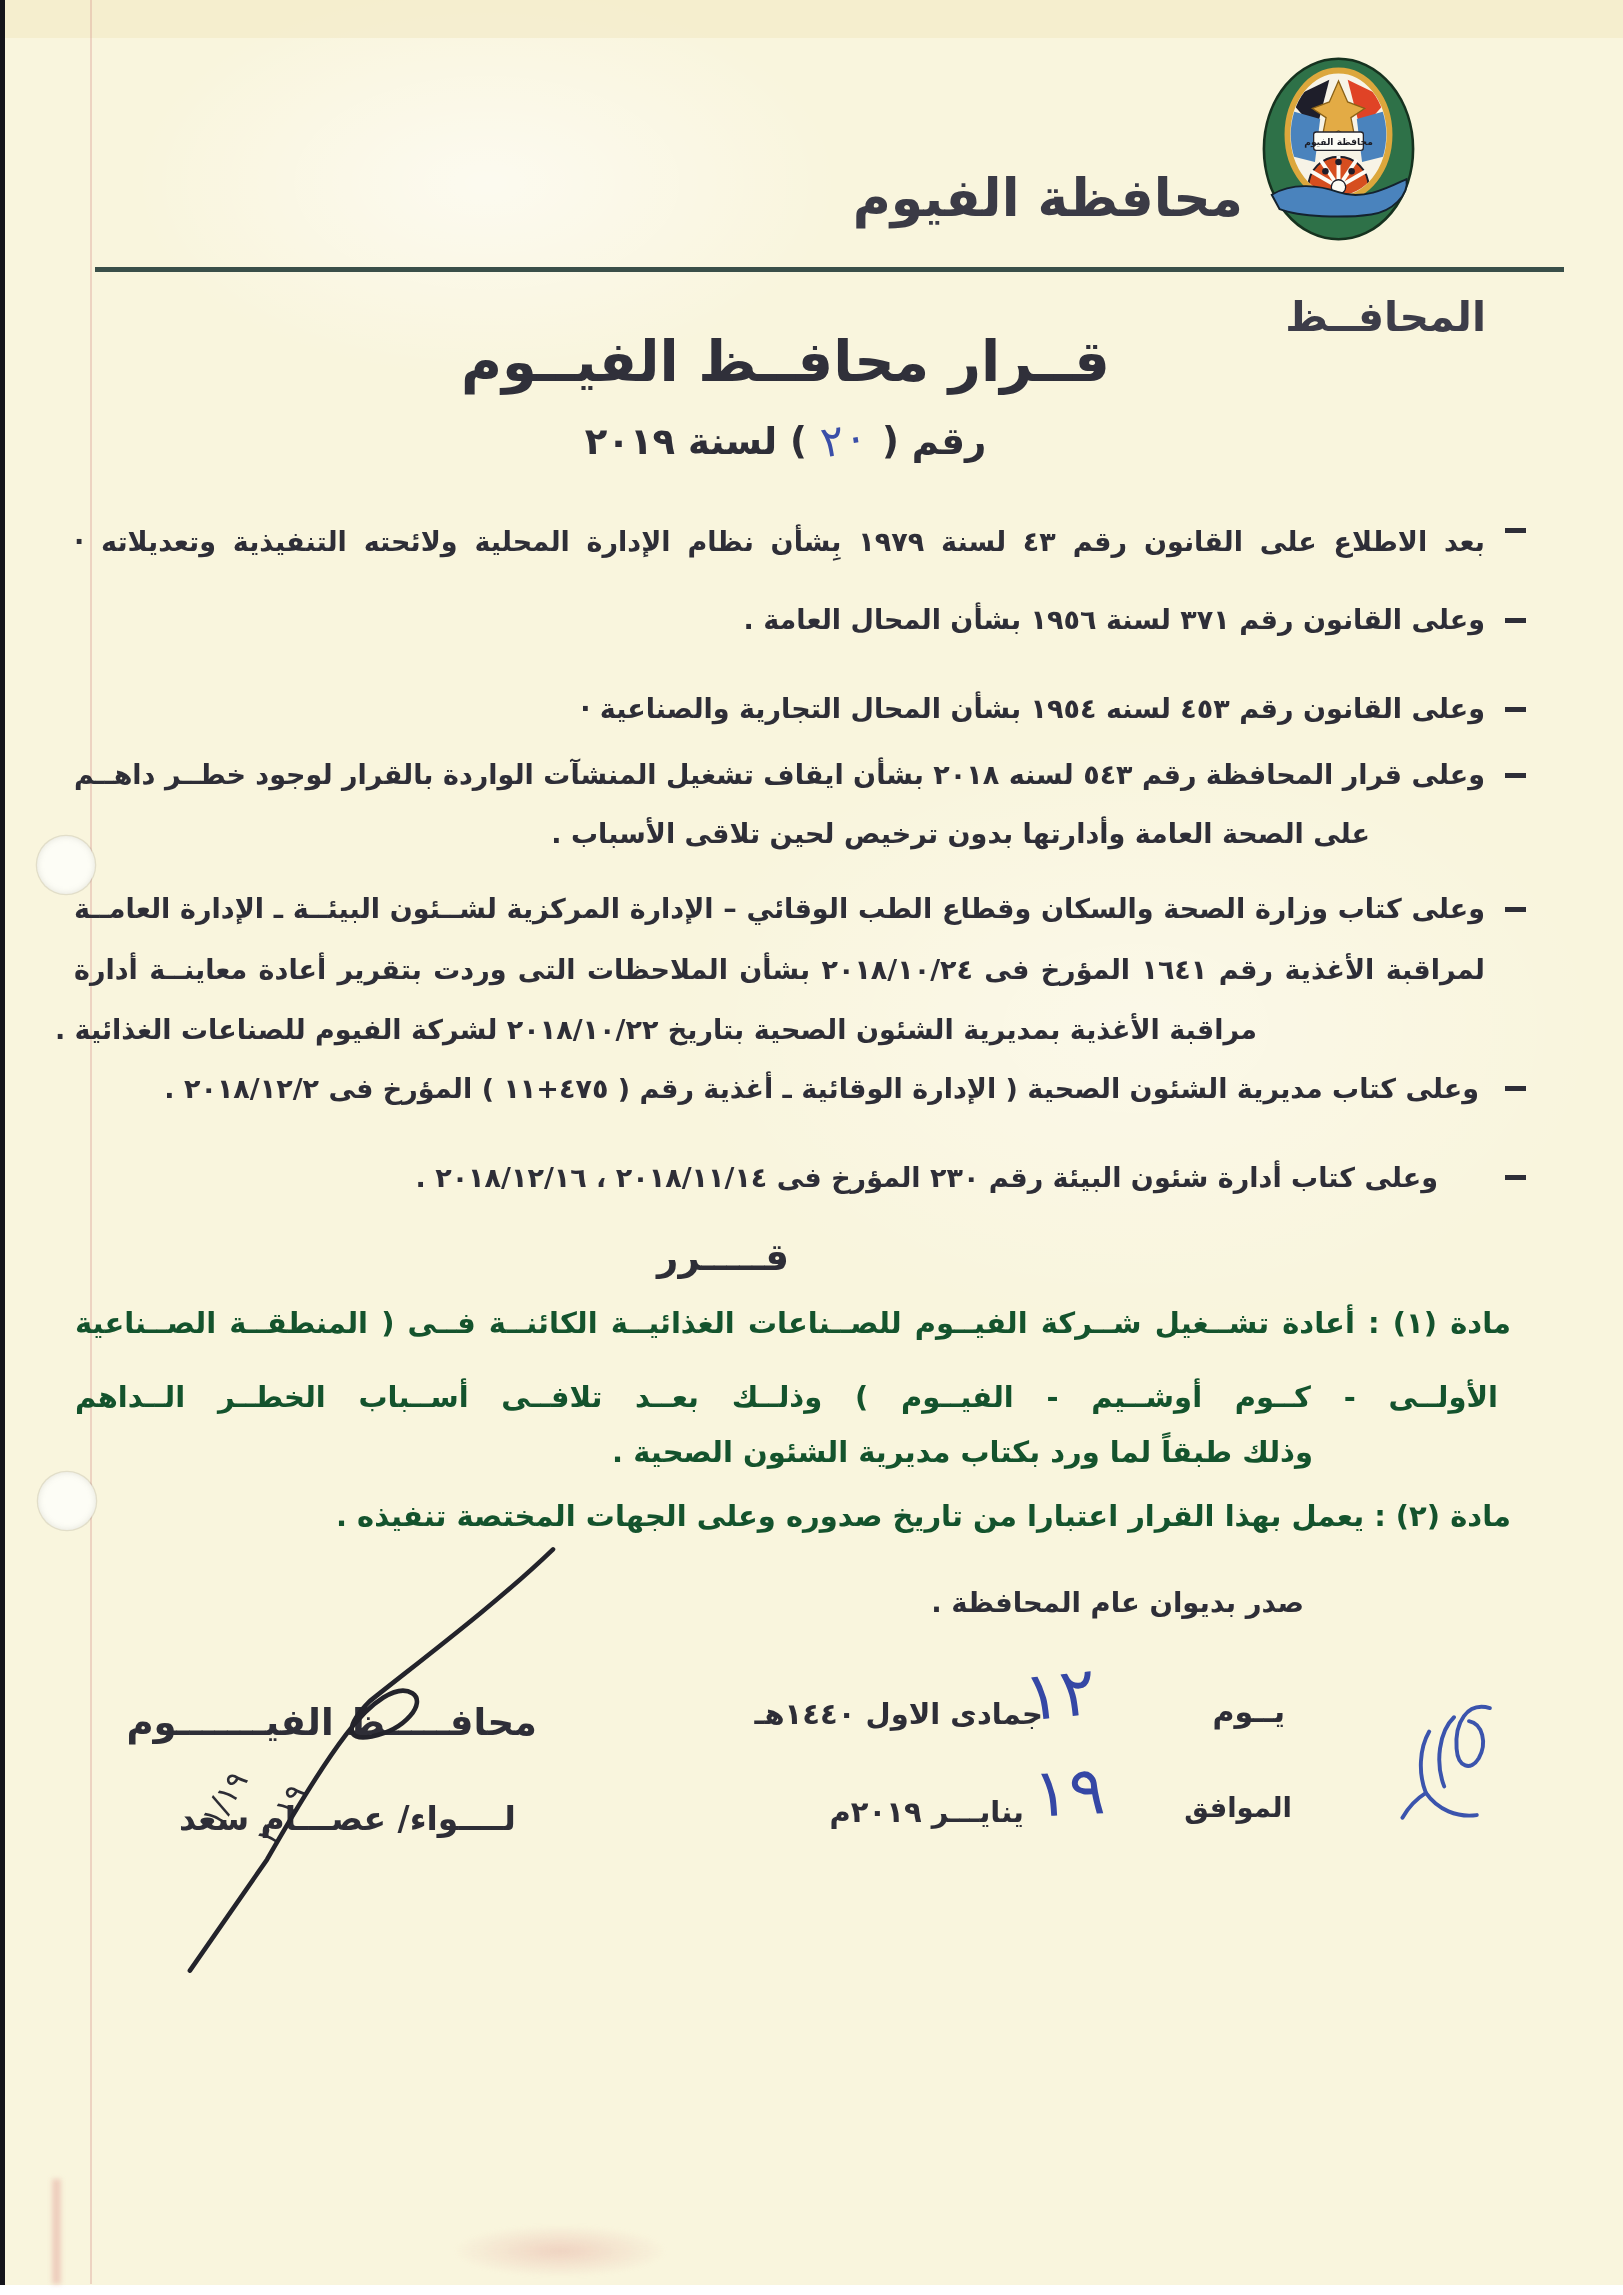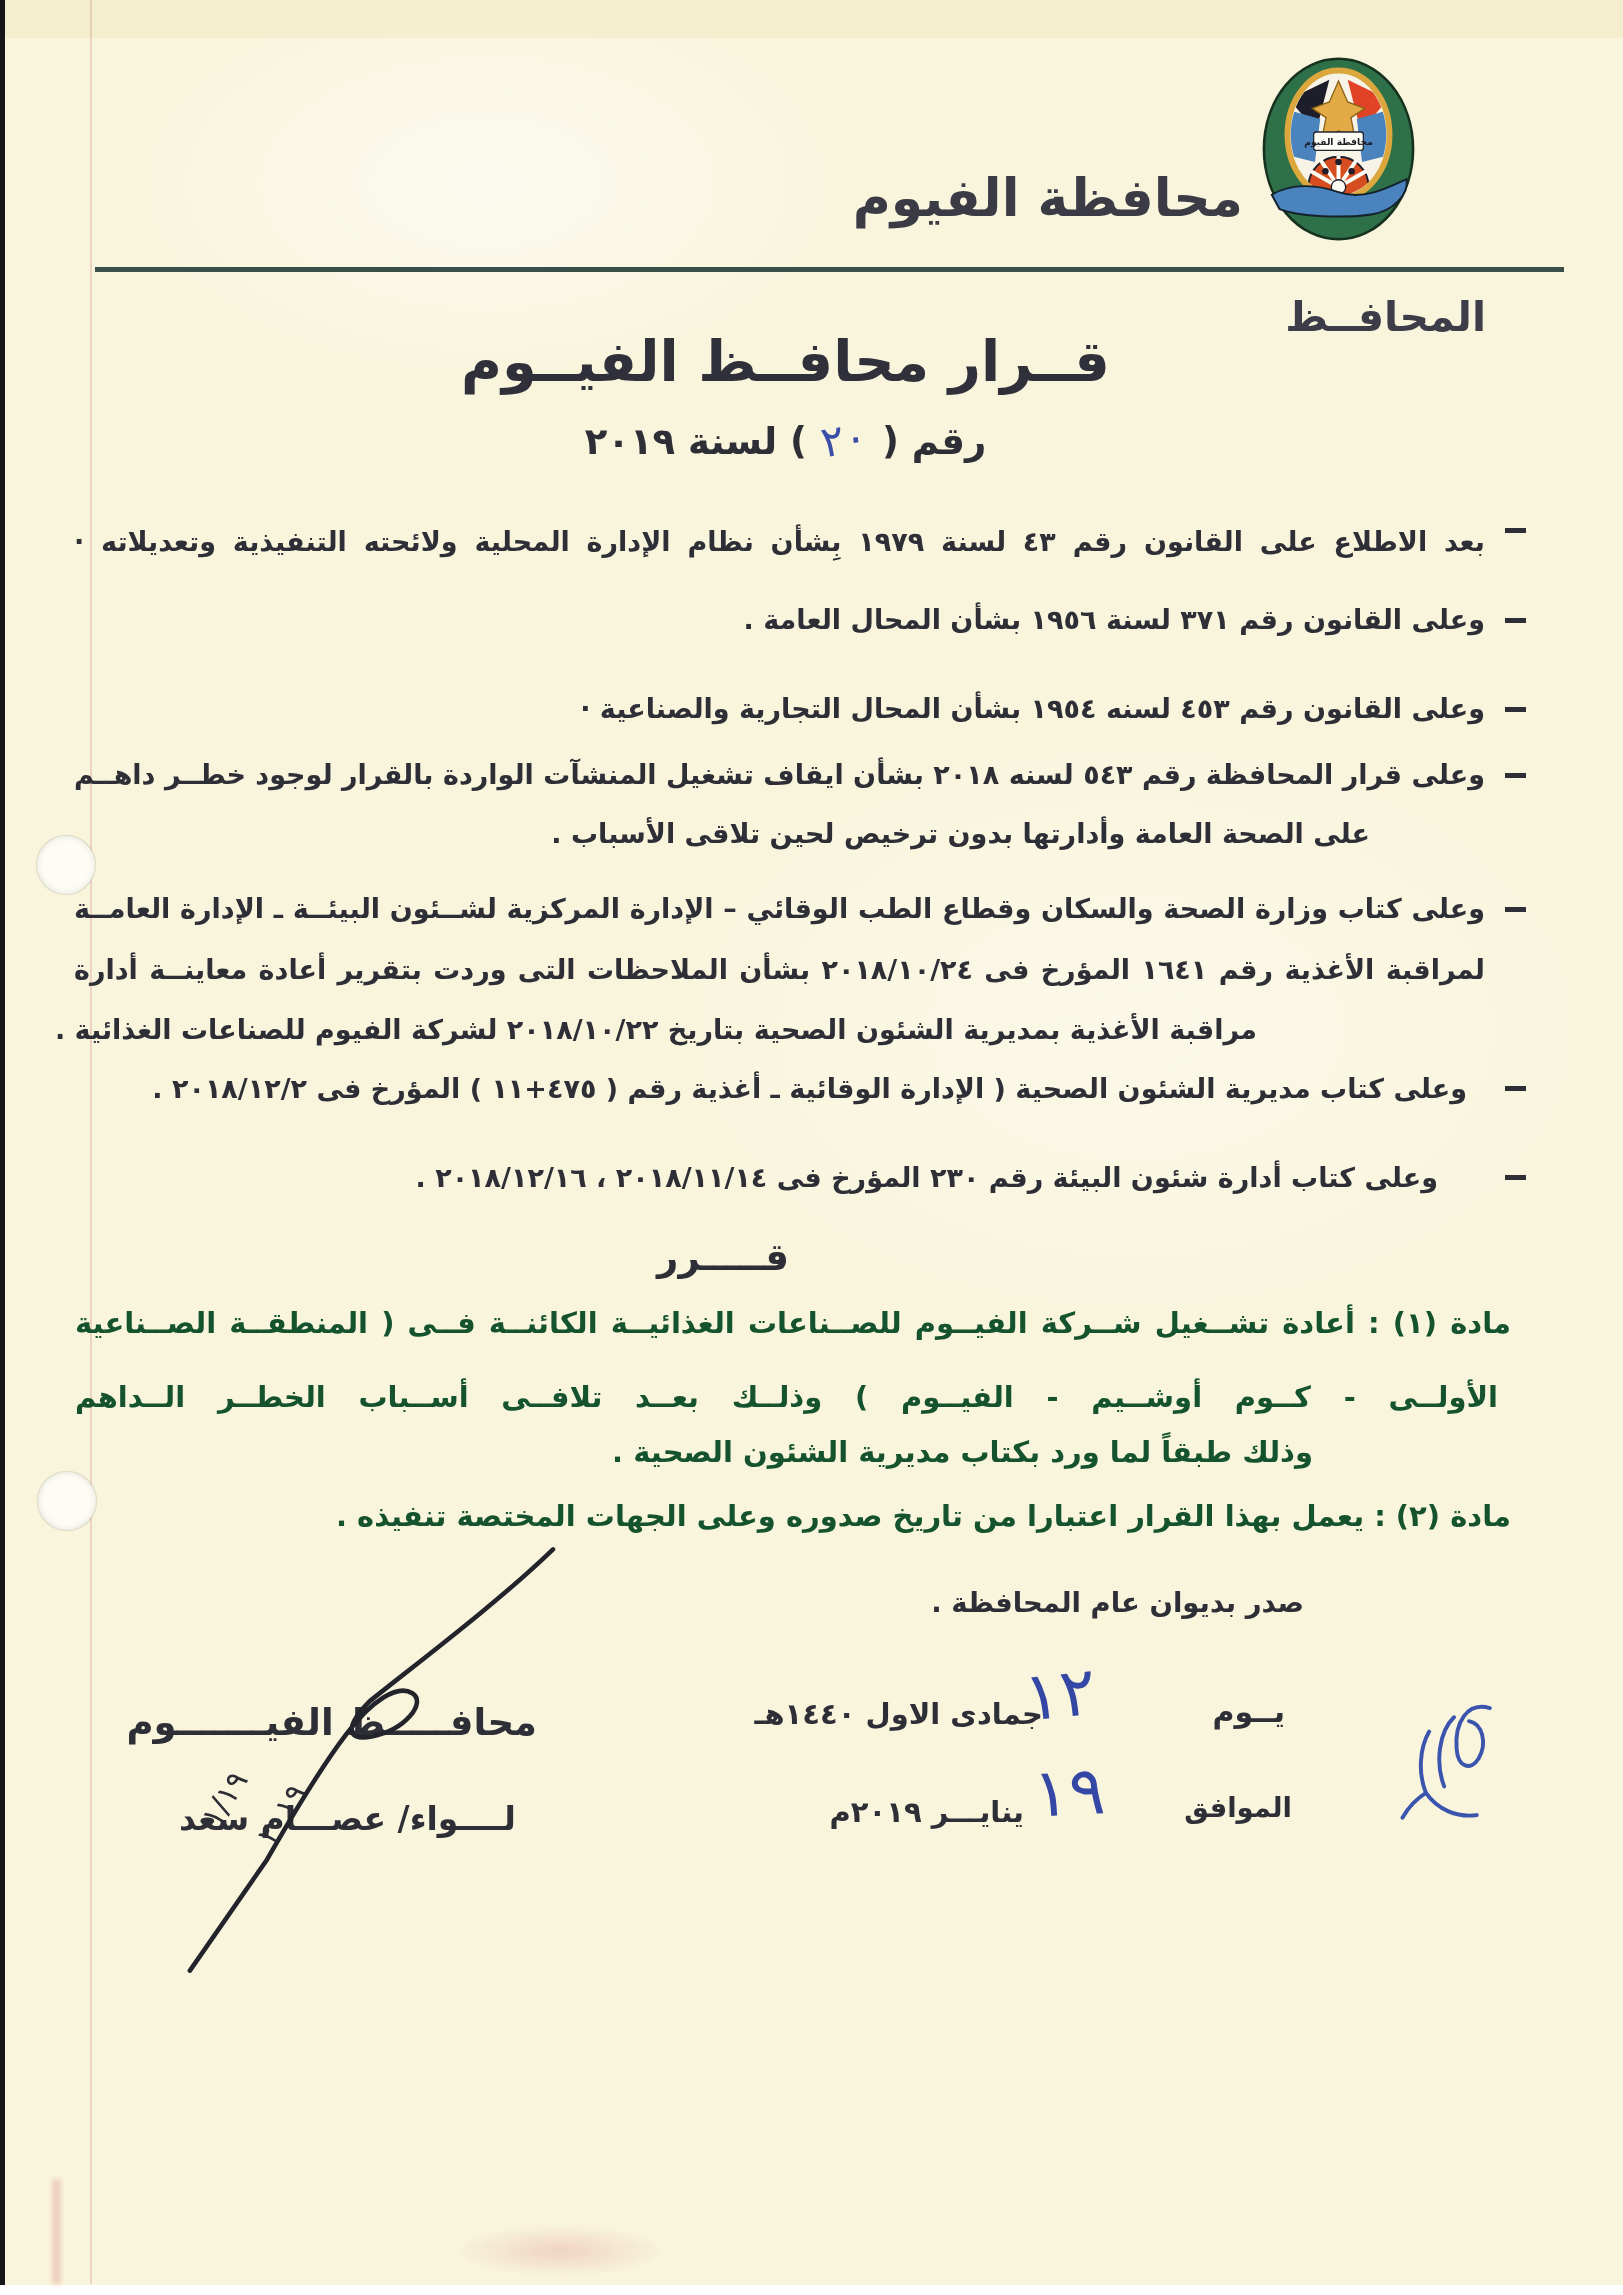--- a/index.html
+++ b/index.html
@@ -31,21 +31,21 @@
   .hand-20{font-size:43px;transform:rotate(-9deg);margin:0 14.4px;}
 
   .dash{position:absolute;width:21px;height:4.6px;background:#2e2e37;right:97px;}
   .d1{top:528px;}.d2{top:618px;}.d3{top:707px;}.d4{top:773px;}.d5{top:907px;}.d6{top:1086px;}.d7{top:1175px;}
 
   .body-line{position:absolute;color:#2e2e37;font-weight:bold;font-size:27px;line-height:1.3;white-space:nowrap;}
   .jline{white-space:normal;text-align:justify;text-align-last:justify;width:1411px;right:138px;}
   .b1{top:516px;margin-top:8px;} .b2{top:602px;right:138px;} .b3{top:691px;right:138px;}
   .b4a{top:757px;} .b4b{top:816px;right:253px;}
   .b5a{top:891px;} .b5b{top:952px;} .b5c{top:1012px;right:366px;}
-  .b6{top:1071px;right:156px;} .b7{top:1160px;right:185px;}
+  .b6{top:1071px;right:144px;} .b7{top:1160px;right:185px;}
 
   .qarrar{top:1234px;left:0;right:177px;text-align:center;font-size:37px;}
   .a-line{position:absolute;color:#14532d;font-weight:bold;font-size:29px;line-height:1.3;white-space:nowrap;}
   .a1a{top:1305px;white-space:normal;text-align:justify;text-align-last:justify;width:1436px;right:112px;}
   .a1b{top:1371px;white-space:normal;text-align:justify;text-align-last:justify;width:1423px;right:125px;margin-top:8px;}
   .a1c{top:1434px;right:310px;}
   .a2{top:1498px;right:112px;}
   .issued{top:1585px;right:319px;font-size:27.5px;}
 
   .date-lbl{font-size:30px;}

